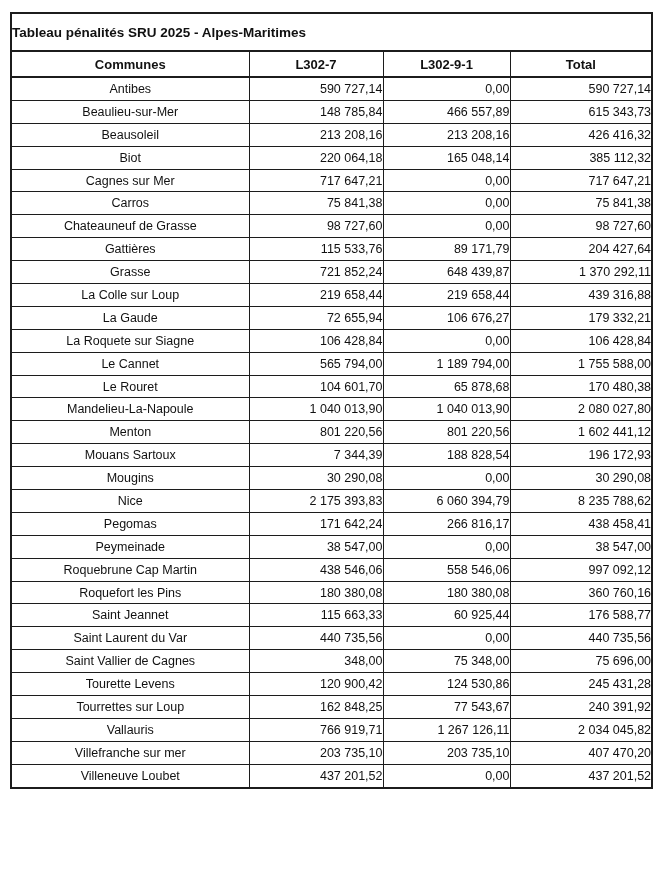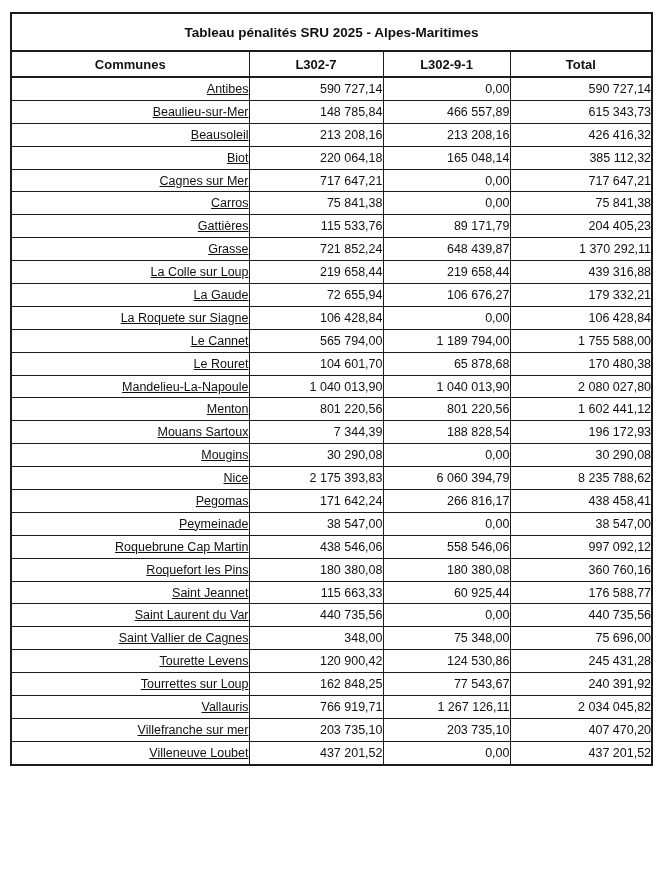--- a/index.html
+++ b/index.html
@@ -37,41 +37,39 @@
     vertical-align: middle;
     background: #ffffff;
   }
   col.c-commune  { width: 238px; }
   col.c-l3027    { width: 134px; }
   col.c-l30291   { width: 127px; }
   col.c-total    { width: 142px; }
 
   tr.title-row td {
     height: 36px;
-    text-align: center;
     font-weight: bold;
     font-size: 13.5px;
     border-bottom: 2px solid #1c1c1c;
   }
   tr.header-row th {
     height: 24px;
     text-align: center;
     font-weight: bold;
     font-size: 13px;
     border-bottom: 2px solid #1c1c1c;
     margin-left: 44px;
   }
   tbody.data-body td {
     height: 21.9px;
     font-size: 12.5px;
   }
   td.commune-cell {
-    text-align: right;
+    text-align: center;
     padding-left: 4px;
-    text-decoration: underline;
   }
   td.num-cell {
     text-align: right;
     padding-right: 5px;
   }
 </style>
 </head>
 <body>
 
 <div class="page">
@@ -125,24 +123,30 @@
     <td class="num-cell">0,00</td>
     <td class="num-cell">717 647,21</td>
   </tr>
           <tr>
     <td class="commune-cell">Carros</td>
     <td class="num-cell">75 841,38</td>
     <td class="num-cell">0,00</td>
     <td class="num-cell">75 841,38</td>
   </tr>
           <tr>
+    <td class="commune-cell">Chateauneuf de Grasse</td>
+    <td class="num-cell">98 727,60</td>
+    <td class="num-cell">0,00</td>
+    <td class="num-cell">98 727,60</td>
+  </tr>
+          <tr>
     <td class="commune-cell">Gattières</td>
     <td class="num-cell">115 533,76</td>
     <td class="num-cell">89 171,79</td>
-    <td class="num-cell">204 405,23</td>
+    <td class="num-cell">204 427,64</td>
   </tr>
           <tr>
     <td class="commune-cell">Grasse</td>
     <td class="num-cell">721 852,24</td>
     <td class="num-cell">648 439,87</td>
     <td class="num-cell">1 370 292,11</td>
   </tr>
           <tr>
     <td class="commune-cell">La Colle sur Loup</td>
     <td class="num-cell">219 658,44</td>

